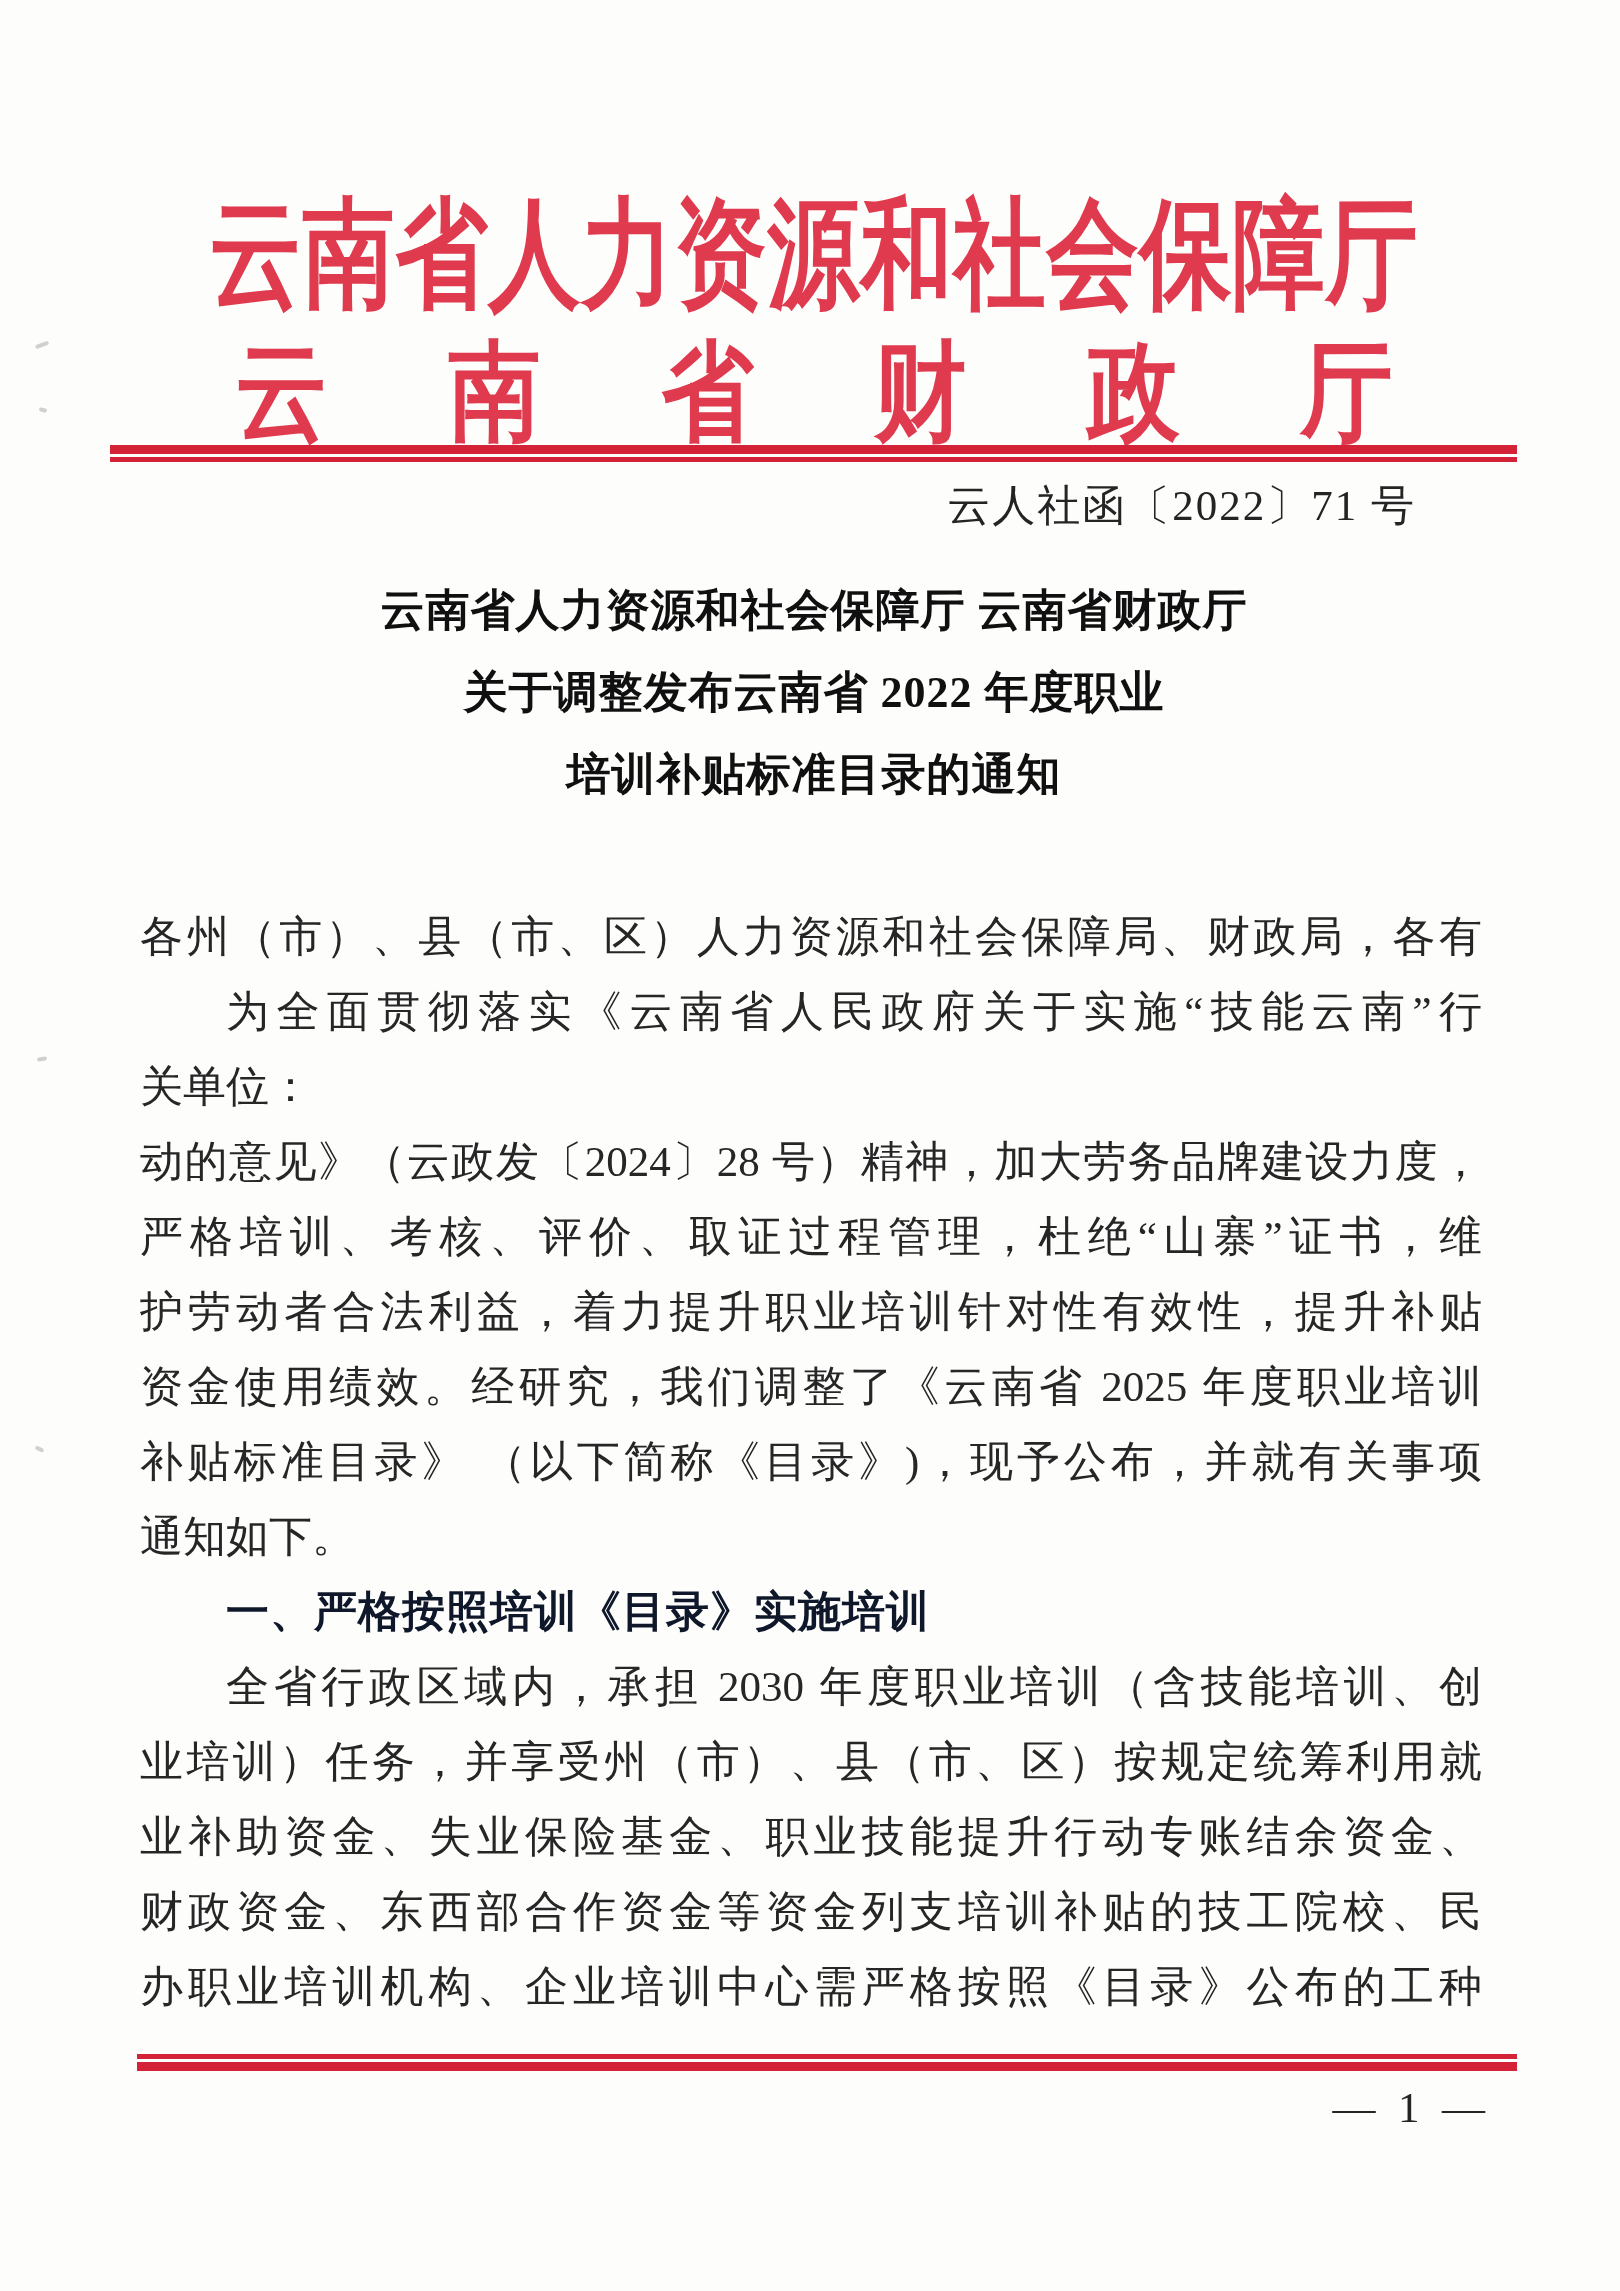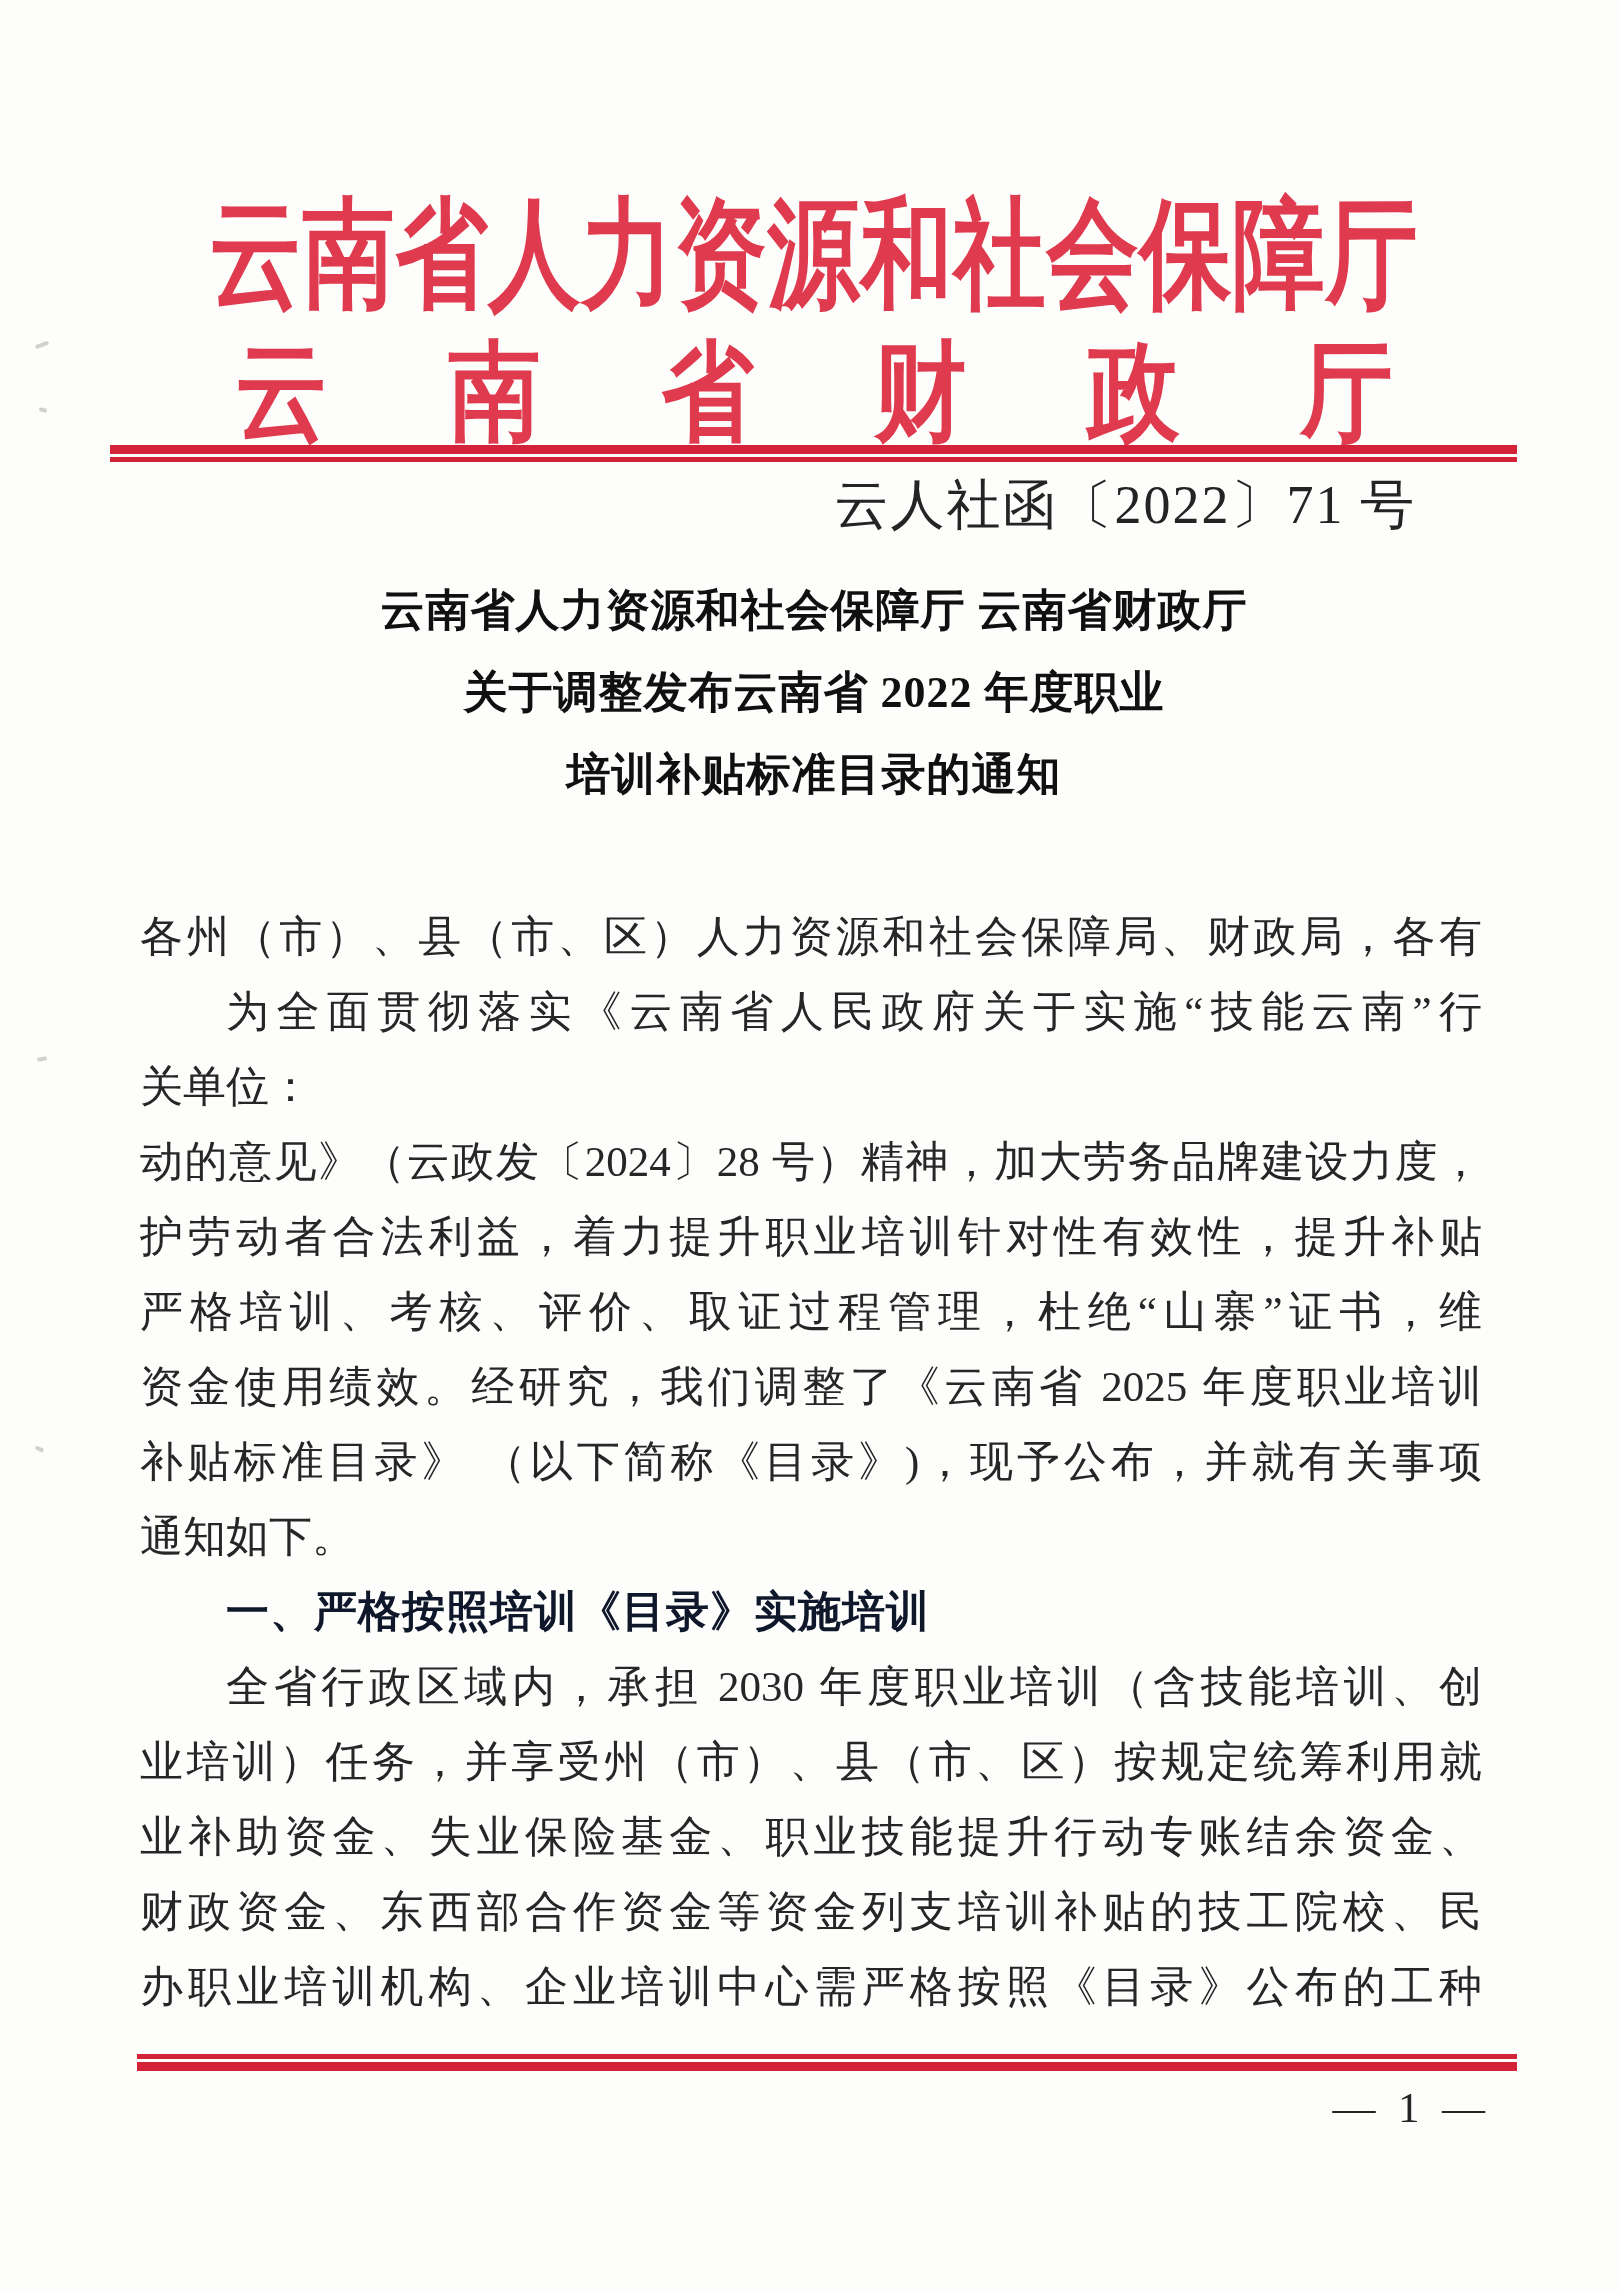--- a/index.html
+++ b/index.html
@@ -40,21 +40,21 @@
   .rule { position:absolute; left:110px; right:111px; }
   .rule-header { top:445px; }
   .rule .bar-thick { height:8.8px; background:#d42238; }
   .rule .bar-gap   { height:2.9px; background:transparent; }
   .rule .bar-thin  { height:4.9px; background:#d42238; }
 
   
   .doc-number {
     position:absolute; top:476px; left:0; right:212px;
     text-align:right;
-    font-size:54px; line-height:59px; color:#242424;
+    font-size:43px; line-height:59px; color:#242424;
     letter-spacing:2px;
   }
 
   
   .doc-title {
     position:absolute; top:570px; left:0; right:0;
     text-align:center;
     font-size:44px; font-weight:bold; line-height:82px;
     color:#101010;
     letter-spacing:1px;
@@ -123,22 +123,22 @@
     <div>云南省人力资源和社会保障厅 云南省财政厅</div>
     <div>关于调整发布云南省 2022 年度职业</div>
     <div>培训补贴标准目录的通知</div>
   </div>
 
   <div class="body-text">
     <div class="line jline">各州（市）、县（市、区）人力资源和社会保障局、财政局，各有</div>
     <div class="line jline indent">为全面贯彻落实《云南省人民政府关于实施“技能云南”行</div>
     <div class="line">关单位：</div>
     <div class="line jline">动的意见》（云政发〔2024〕28 号）精神，加大劳务品牌建设力度，</div>
+    <div class="line jline">严格培训、考核、评价、取证过程管理，杜绝“山寨”证书，维</div>
     <div class="line jline">护劳动者合法利益，着力提升职业培训针对性有效性，提升补贴</div>
-    <div class="line jline">严格培训、考核、评价、取证过程管理，杜绝“山寨”证书，维</div>
     <div class="line jline">资金使用绩效。经研究，我们调整了《云南省 2025 年度职业培训</div>
     <div class="line jline">补贴标准目录》 （以下简称《目录》)，现予公布，并就有关事项</div>
     <div class="line">通知如下。</div>
     <div class="line heading">一、严格按照培训《目录》实施培训</div>
     <div class="line jline indent">全省行政区域内，承担 2030 年度职业培训（含技能培训、创</div>
     <div class="line jline">业培训）任务，并享受州（市）、县（市、区）按规定统筹利用就</div>
     <div class="line jline">业补助资金、失业保险基金、职业技能提升行动专账结余资金、</div>
     <div class="line jline">财政资金、东西部合作资金等资金列支培训补贴的技工院校、民</div>
     <div class="line jline">办职业培训机构、企业培训中心需严格按照《目录》公布的工种</div>
   </div>

